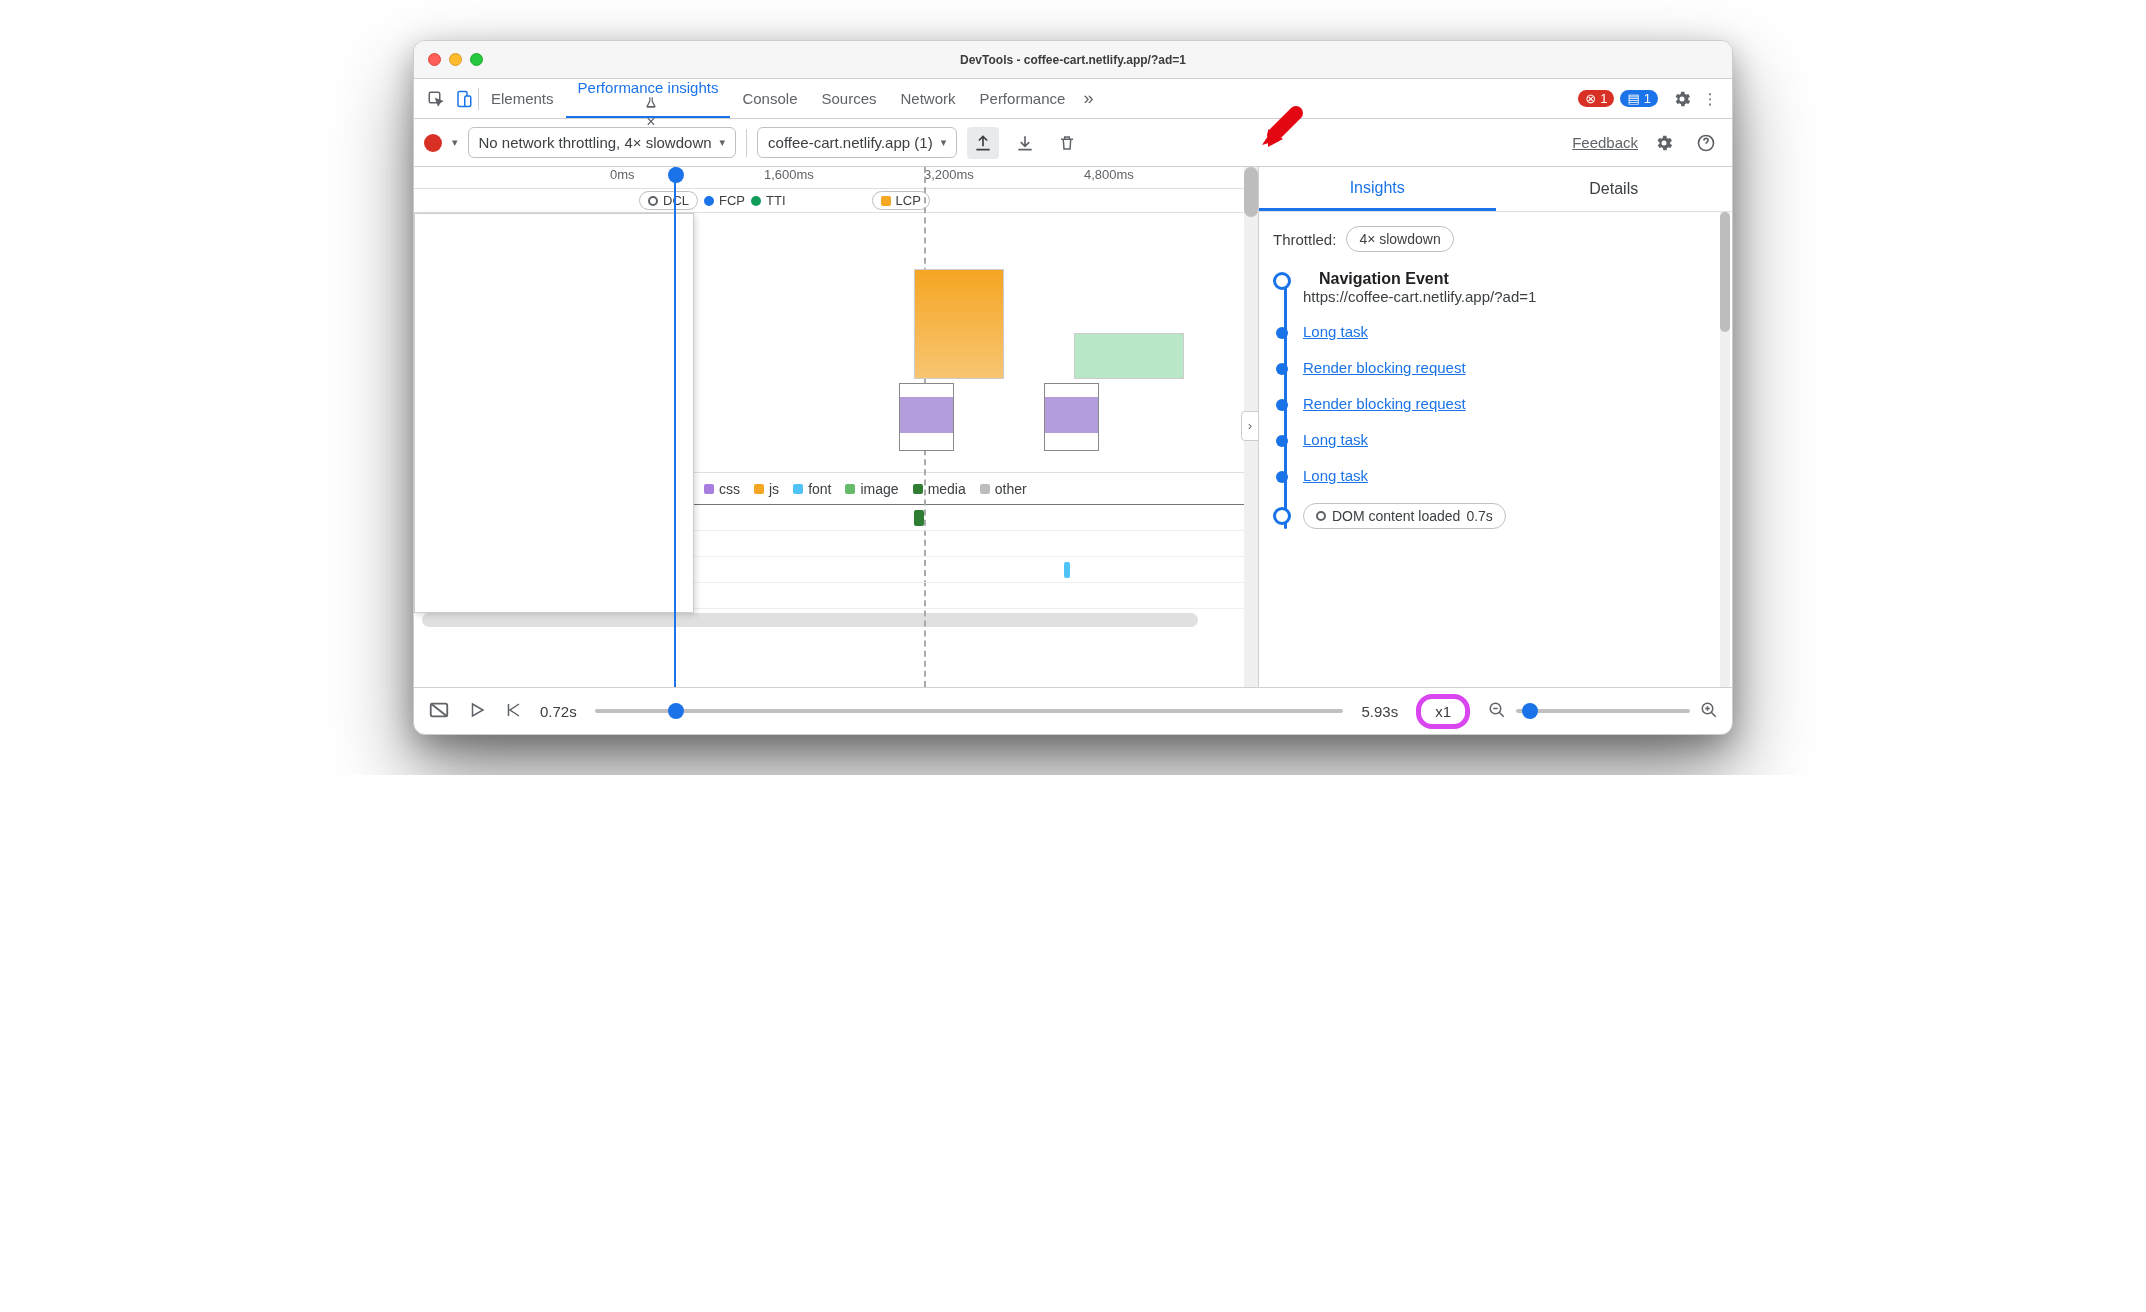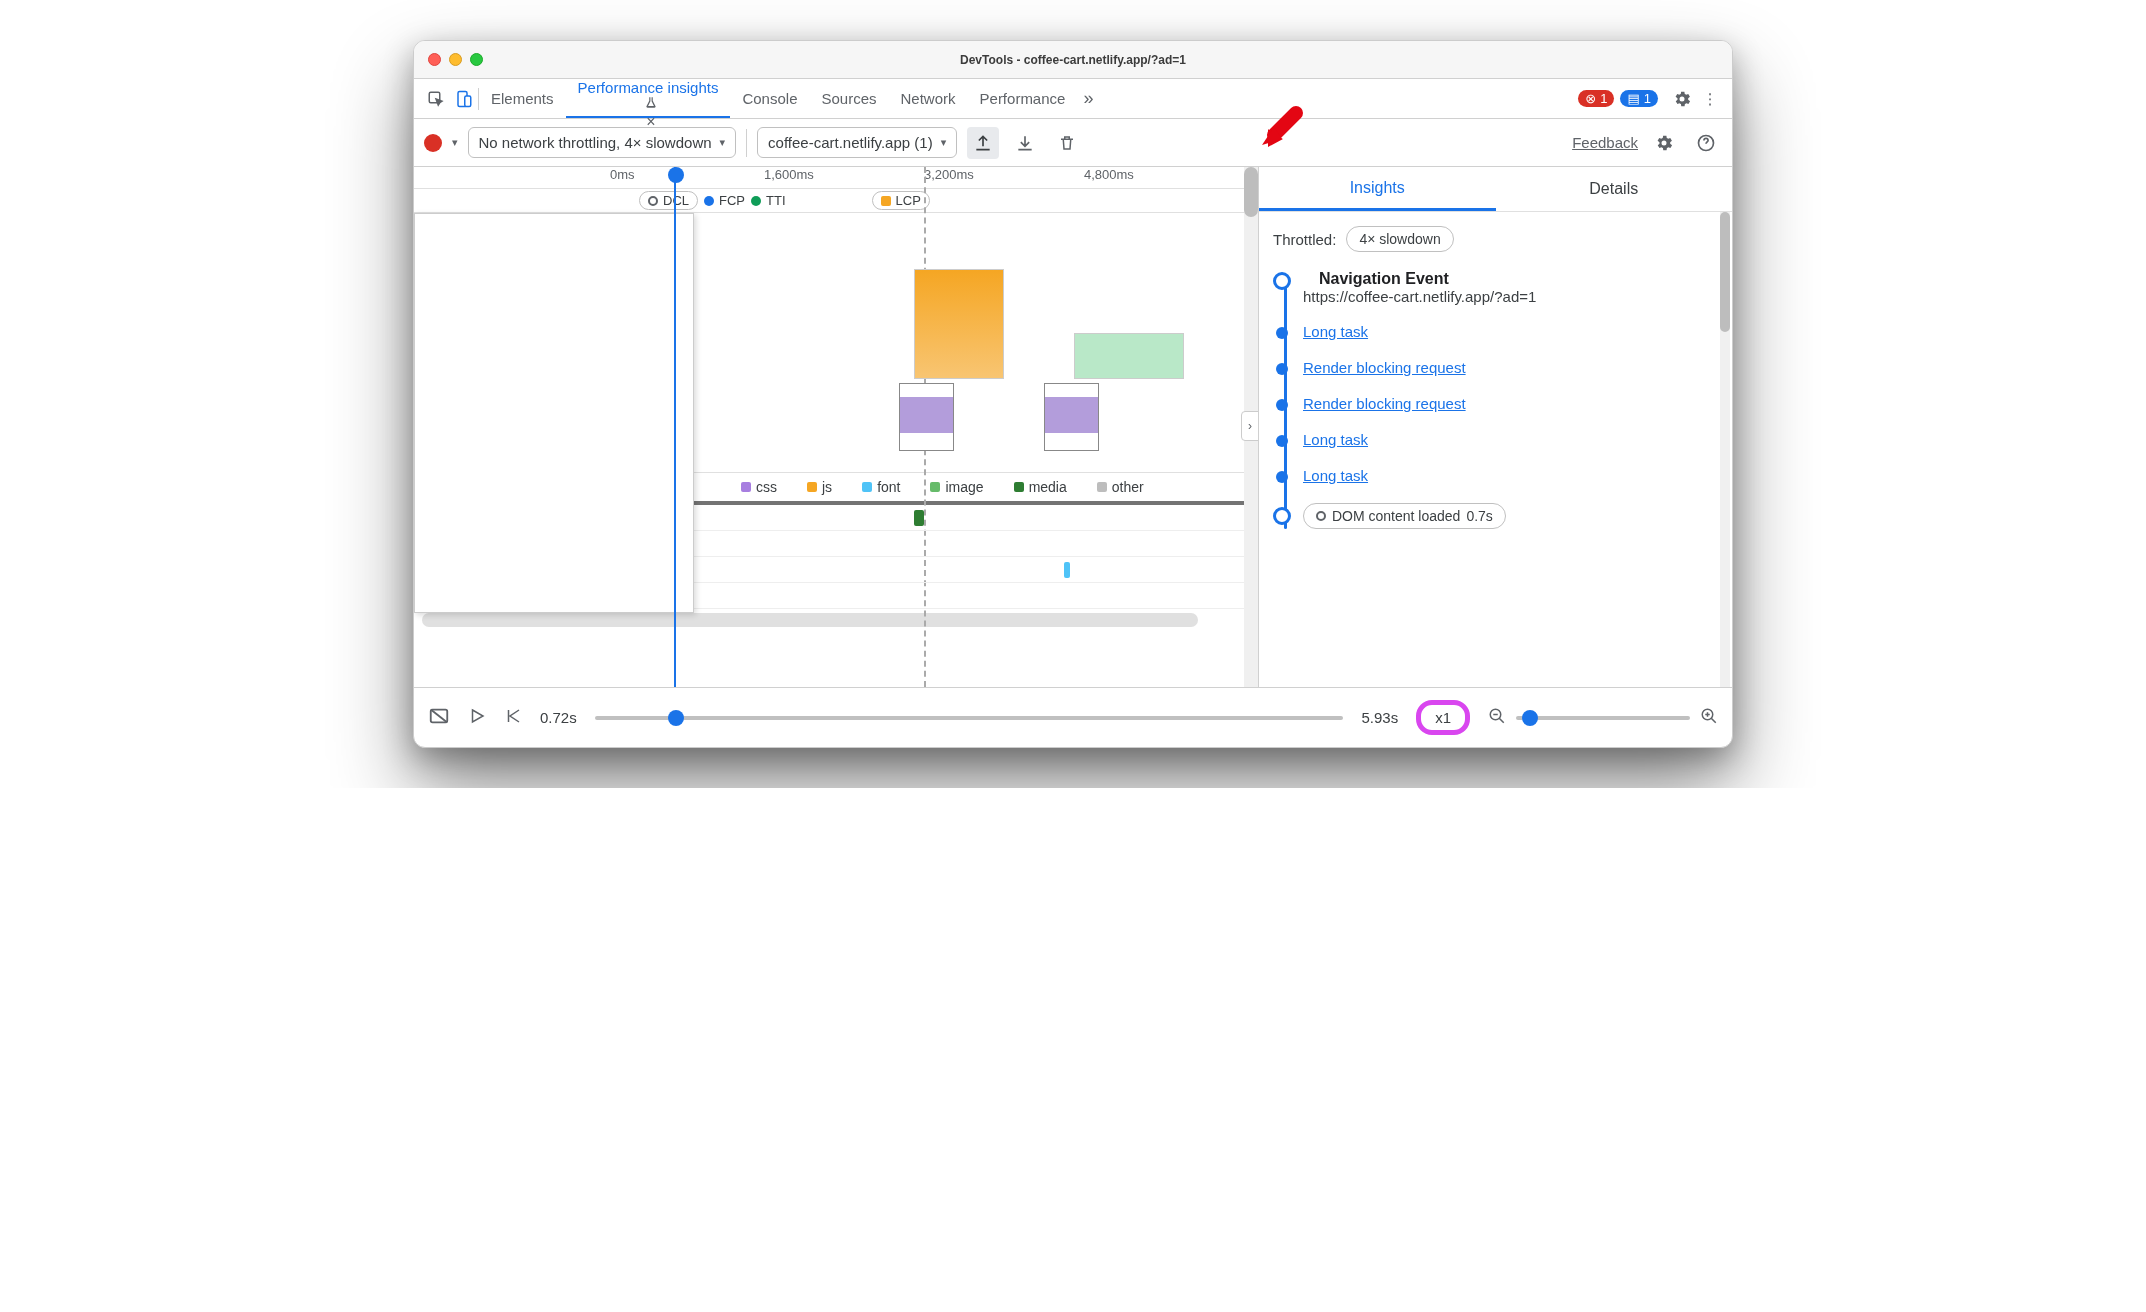--- a/index.html
+++ b/index.html
@@ -54,21 +54,21 @@
 
   .filmstrip-area { position:relative; height: 260px; border-bottom:1px solid #e0e0e0; }
   .popup-blank { position:absolute; left:0; top:0; width:280px; height:400px; background:#fff; border:1px solid #ccc; box-shadow: 2px 2px 6px rgba(0,0,0,0.15); z-index:5; }
   .film { position:absolute; top:170px; width:55px; height:68px; border:1px solid #888; background:linear-gradient(#fff 20%, #b39ddb 20% 75%, #fff 75%); }
   .orangeblock { position:absolute; top:56px; left:500px; width:90px; height:110px; background:linear-gradient(#f5a623,#f8c572); border:1px solid #ccc; }
   .greenblock { position:absolute; top:120px; left:660px; width:110px; height:46px; background:#b9e8c8; border:1px solid #ccc; }
   .playhead { position:absolute; left:260px; top:-46px; height:560px; width:0; border-left:2px solid #1a73e8; z-index:6; }
   .playhead::before { content:""; position:absolute; top:0; left:-8px; width:16px; height:16px; background:#1a73e8; border-radius:50%; }
   .vdash { position:absolute; left:510px; top:-46px; height:530px; width:0; border-left:2px dashed #aaa; }
 
-  .legend-row { height:32px; display:flex; align-items:center; gap:30px; padding-left:290px; font-size:14px; color:#3c4043; border-bottom:4px solid #737373;margin-left:37px; }
+  .legend-row { height:32px; display:flex; align-items:center; gap:14px; padding-left:290px; font-size:14px; color:#3c4043; border-bottom:1px solid #737373; }
   .legend-row .lg { display:flex; align-items:center; gap:5px; }
   .track { height:26px; border-bottom:1px solid #eee; position:relative; }
   .track .bar { position:absolute; top:5px; height:16px; border-radius:2px; }
   .lcol-toggle { position:absolute; left:2px; width:12px; display:flex; align-items:center; color:#5f6368; font-size:11px; }
   .hscroll { height:14px; margin:4px 60px 4px 8px; background:#e0e0e0; border-radius:7px; }
   .timeline-scroll { position:absolute; right:0; top:0; width:14px; height:100%; background:#f0f0f0; }
   .timeline-scroll .thumb { width:100%; height:50px; background:#bdbdbd; border-radius:7px; }
   .expand-btn { position:absolute; right:-1px; top:244px; width:18px; height:30px; border:1px solid #ccc; border-radius:4px 0 0 4px; background:#fff; display:flex; align-items:center; justify-content:center; font-size:12px; color:#5f6368; z-index:4; }
 
   .right .rtabs { display:flex; height:44px; }
@@ -81,21 +81,21 @@
   .ev-line { position:absolute; left:11px; top:12px; bottom:0; width:3px; background:#1a73e8; border-radius:2px; }
   .ev { position:relative; margin-bottom:18px; }
   .ev .ev-dot { position:absolute; left:-27px; top:4px; width:12px; height:12px; border-radius:50%; background:#1a73e8; }
   .ev.big .ev-dot { width:18px; height:18px; background:#fff; border:3px solid #1a73e8; left:-30px; top:2px; }
   .ev.open .ev-dot { width:18px; height:18px; background:#fff; border:3px solid #1a73e8; left:-30px; }
   .ev a { color:#1a73e8; text-decoration:underline; font-size:15px; }
   .ev .title { font-weight:700; font-size:16px; color:#202124;margin-left:16px; }
   .ev .sub { font-size:15px; color:#3c4043; }
   .chip-outline { display:inline-flex; align-items:center; gap:6px; border:1px solid #c0c0c0; border-radius:16px; padding:4px 12px; font-size:14px; color:#3c4043; }
 
-  .footer { display:flex; align-items:center; height:60px; border-top:1px solid #d0d0d0; padding:0 14px; gap:18px; font-size:15px; color:#3c4043; }
+  .footer { display:flex; align-items:center; height:47px; border-top:1px solid #d0d0d0; padding:0 14px; gap:18px; font-size:15px; color:#3c4043; }
   .footer .range { flex:1; display:flex; align-items:center; gap:10px; }
   input[type=range]{ -webkit-appearance:none; height:4px; background:#c0c0c0; border-radius:2px; flex:1; }
   input[type=range]::-webkit-slider-thumb{ -webkit-appearance:none; width:16px; height:16px; background:#1a73e8; border-radius:50%; }
   .zoom { display:flex; align-items:center; gap:10px; width:230px; }
   .zoom input[type=range]{ flex:1; }
   .speed-chip { border:5px solid #d946ef; border-radius:16px; padding:4px 14px;text-align:right; }
 
   svg { overflow:visible; }
 </style>
 </head>

